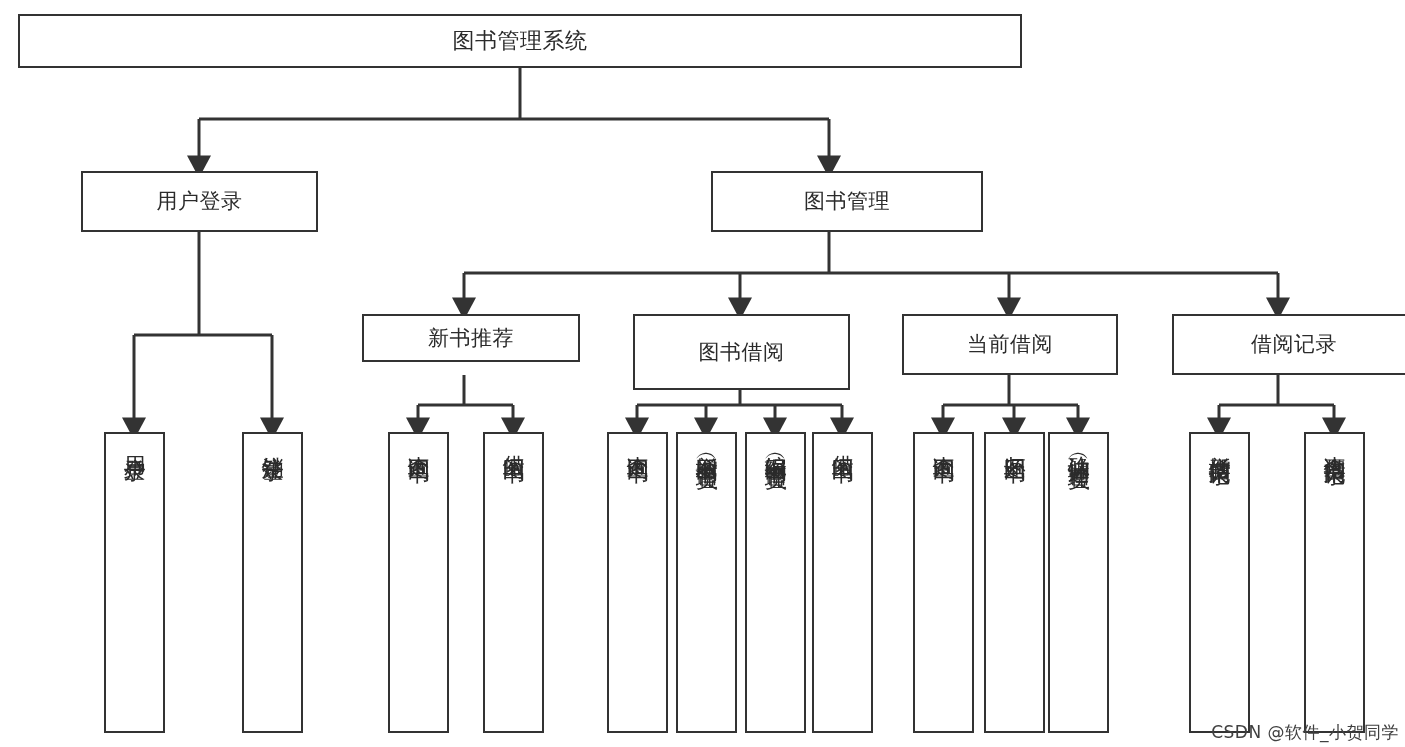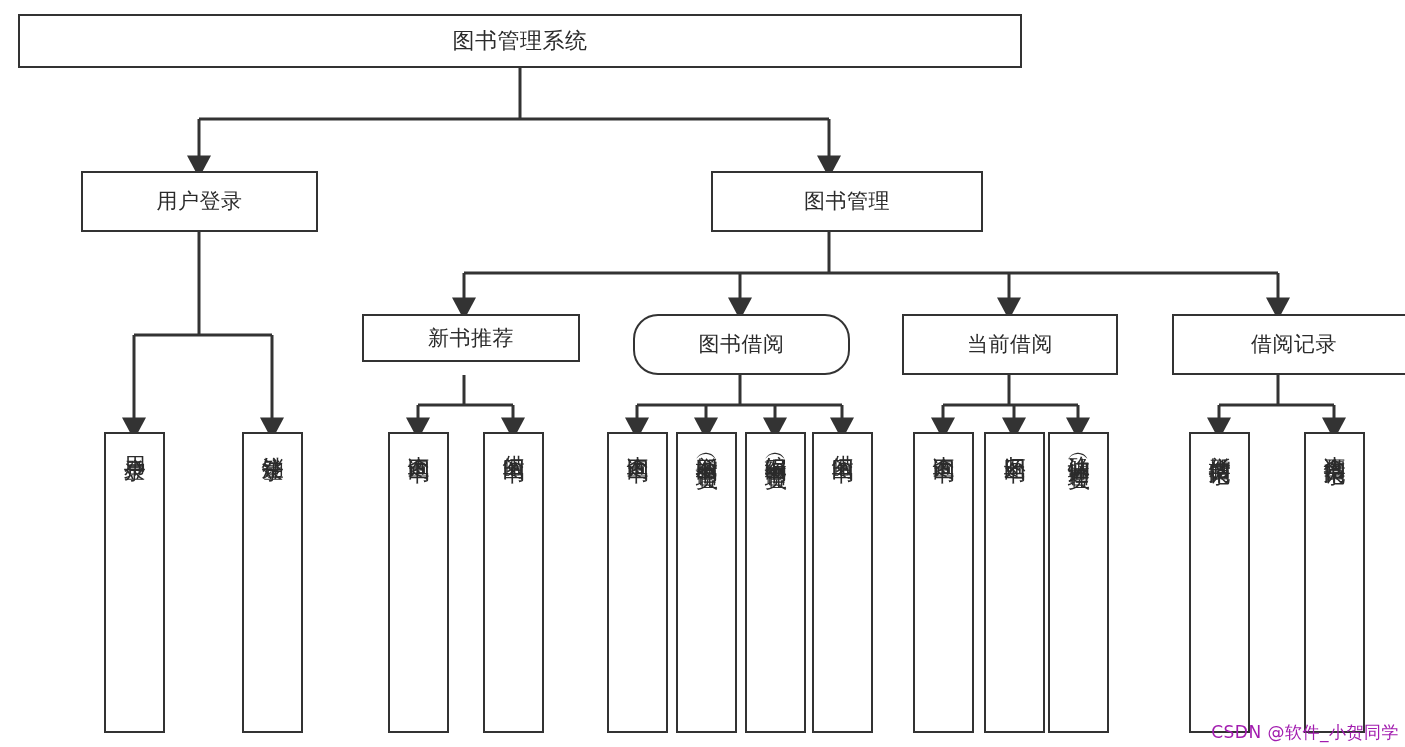--- a/index.html
+++ b/index.html
@@ -60,21 +60,21 @@
     line-height: 1.12;
     letter-spacing: 2px;
     max-height: 292px;
     white-space: normal;
   }
   .watermark {
     position: absolute;
     right: 6px;
     bottom: 3px;
     font-size: 17px;
-    color: #a21caf;
+    color: #404040;
     letter-spacing: 0.5px;
     white-space: nowrap;
     font-family: "DejaVu Sans", "Liberation Sans", sans-serif;
   }
 </style>
 </head>
 <body>
 
 <div id="canvas">
 
@@ -135,21 +135,21 @@
   <div class="node h" style="left:81px; top:171px; width:237px; height:61px;">
     <span class="label">用户登录</span>
   </div>
   <div class="node h" style="left:711px; top:171px; width:272px; height:61px;">
     <span class="label">图书管理</span>
   </div>
 
   <div class="node h" style="left:362px; top:314px; width:218px; height:48px;">
     <span class="label">新书推荐</span>
   </div>
-  <div class="node h" style="left:633px; top:314px; width:217px; height:61px;border-radius:25px;">
+  <div class="node h" style="left:633px; top:314px; width:217px; height:76px;">
     <span class="label">图书借阅</span>
   </div>
   <div class="node h" style="left:902px; top:314px; width:216px; height:61px;">
     <span class="label">当前借阅</span>
   </div>
   <div class="node h" style="left:1172px; top:314px; width:244px; height:61px;">
     <span class="label">借阅记录</span>
   </div>
 
   <div class="node v" style="left:104px; top:432px; width:61px; height:301px;">

